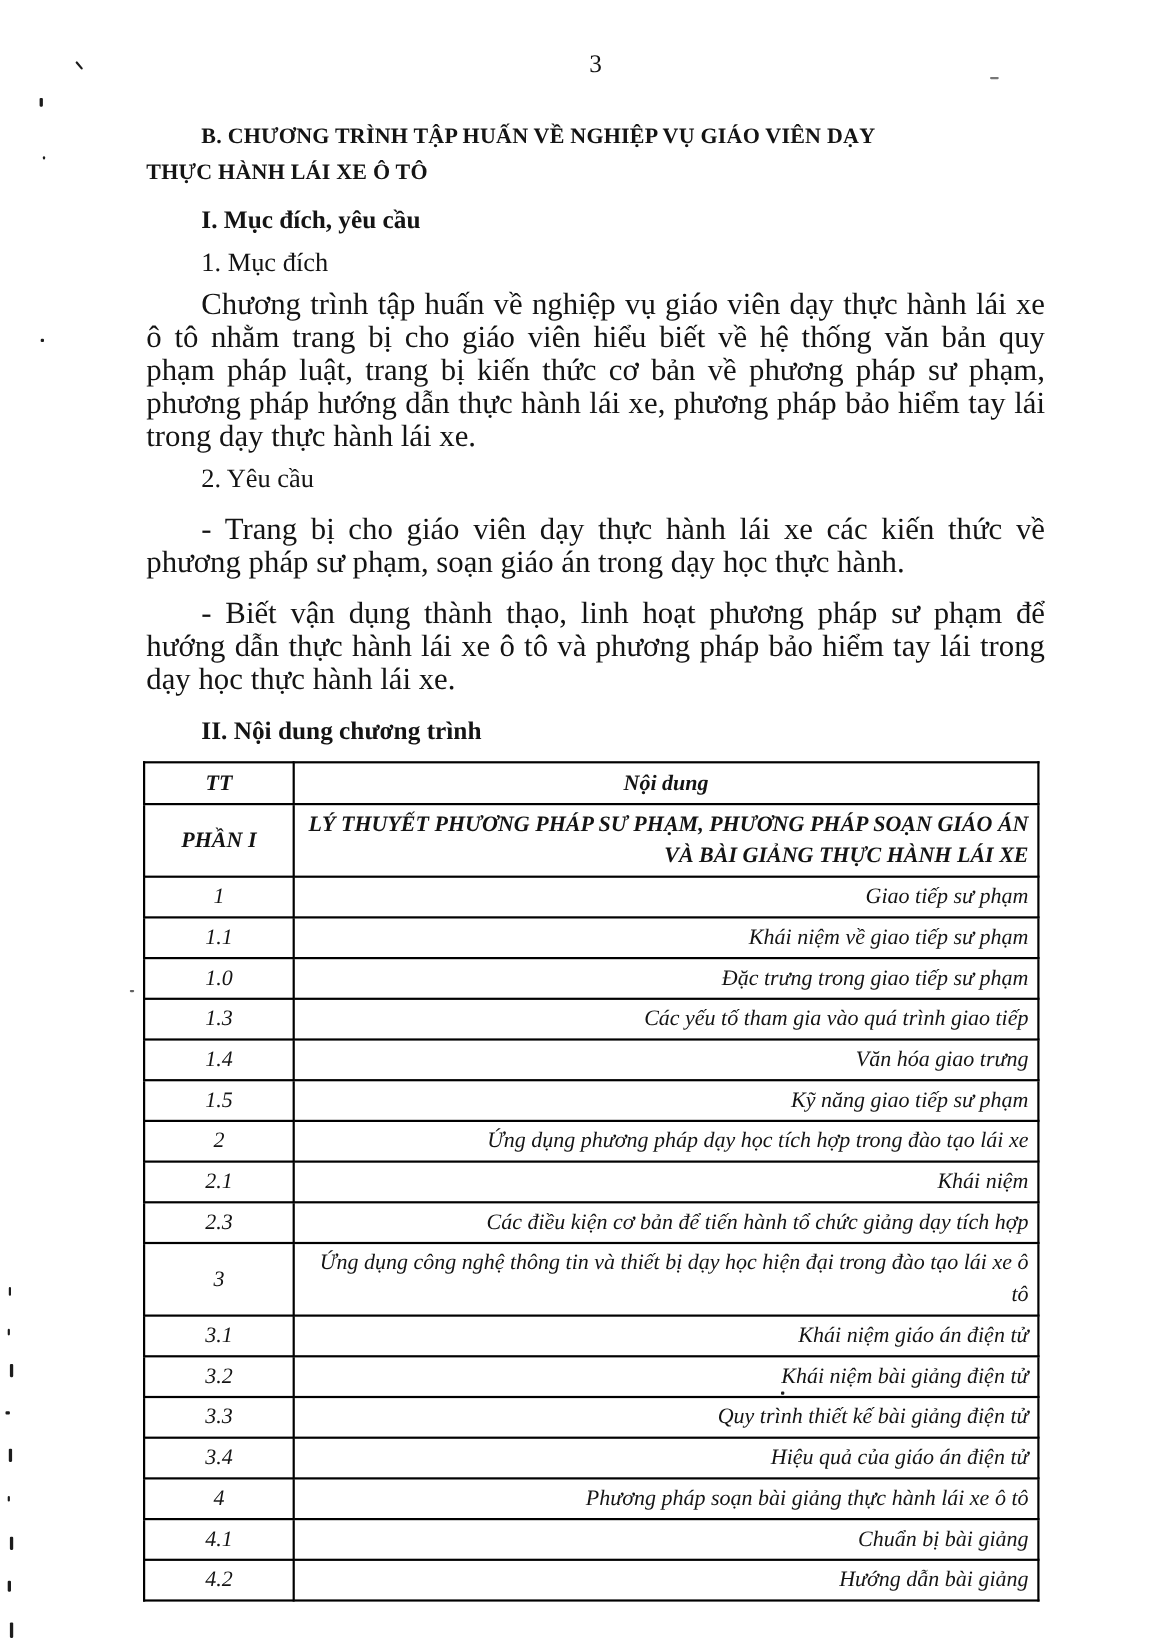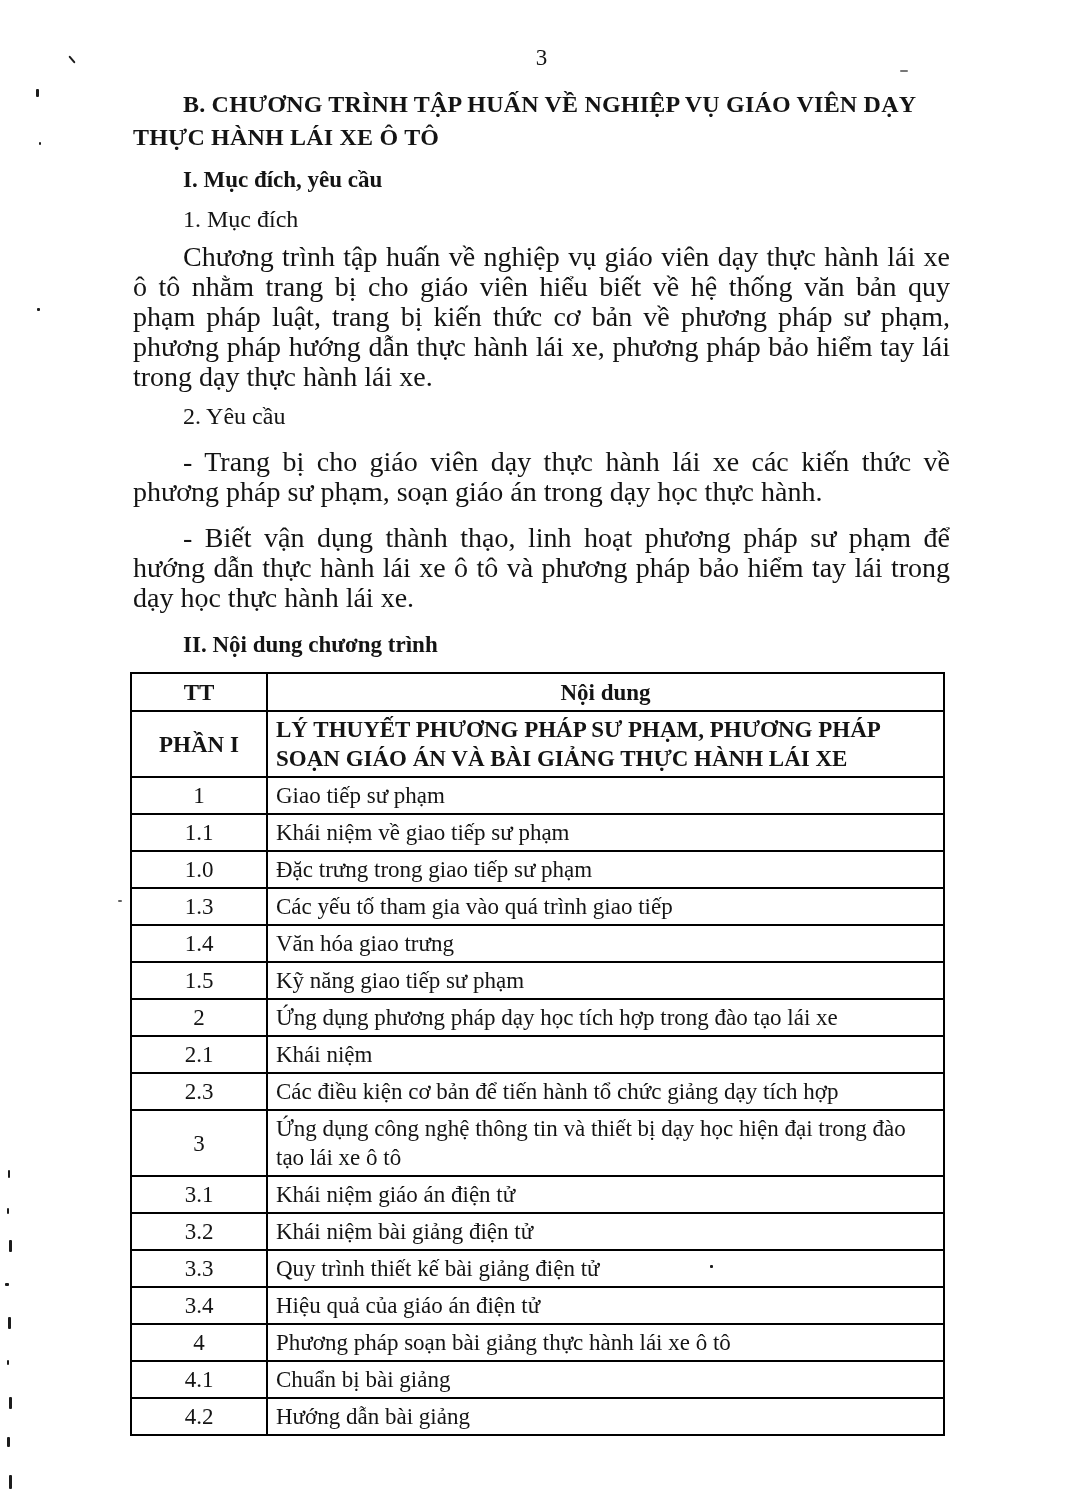--- a/index.html
+++ b/index.html
@@ -22,22 +22,22 @@
     top: 0;
     width: 817px;
   }
   .page-number {
     margin-top: 44px;
     text-align: center;
     font-size: 23px;
     line-height: 28px;
   }
   .doc-title {
-    margin: 16px 0 0 0;
-    font-size: 24px;
+    margin: 36px 0 0 0;
+    font-size: 20px;
     font-weight: bold;
     line-height: 33px;
     text-indent: 50px;
     letter-spacing: 0.2px;
   }
   .section-heading {
     margin: 11px 0 0 0;
     padding-left: 50px;
     font-size: 23px;
     font-weight: bold;
@@ -65,36 +65,37 @@
   .content-table {
     margin-top: 12px;
     margin-left: -3px;
     width: 815px;
     border-collapse: collapse;
     table-layout: fixed;
   }
   .content-table th,
   .content-table td {
     border: 2px solid #000000;
-    font-size: 23px;
+    font-size: 20px;
     line-height: 29px;
     padding: 3px 8px;
     vertical-align: middle;
+    font-style: italic;
   }
   .content-table th {
     font-weight: bold;
     text-align: center;
     height: 30px;
   }
   .col-tt-head { width: 118px; }
   td.col-tt {
     text-align: center;
   }
   td.col-content {
-    text-align: left;
+    text-align: right;
   }
   tr.bold-row td {
     font-weight: bold;
   }
   
   .artifact {
     position: absolute;
     background: #1c1c1c;
     border-radius: 1px;
   }

